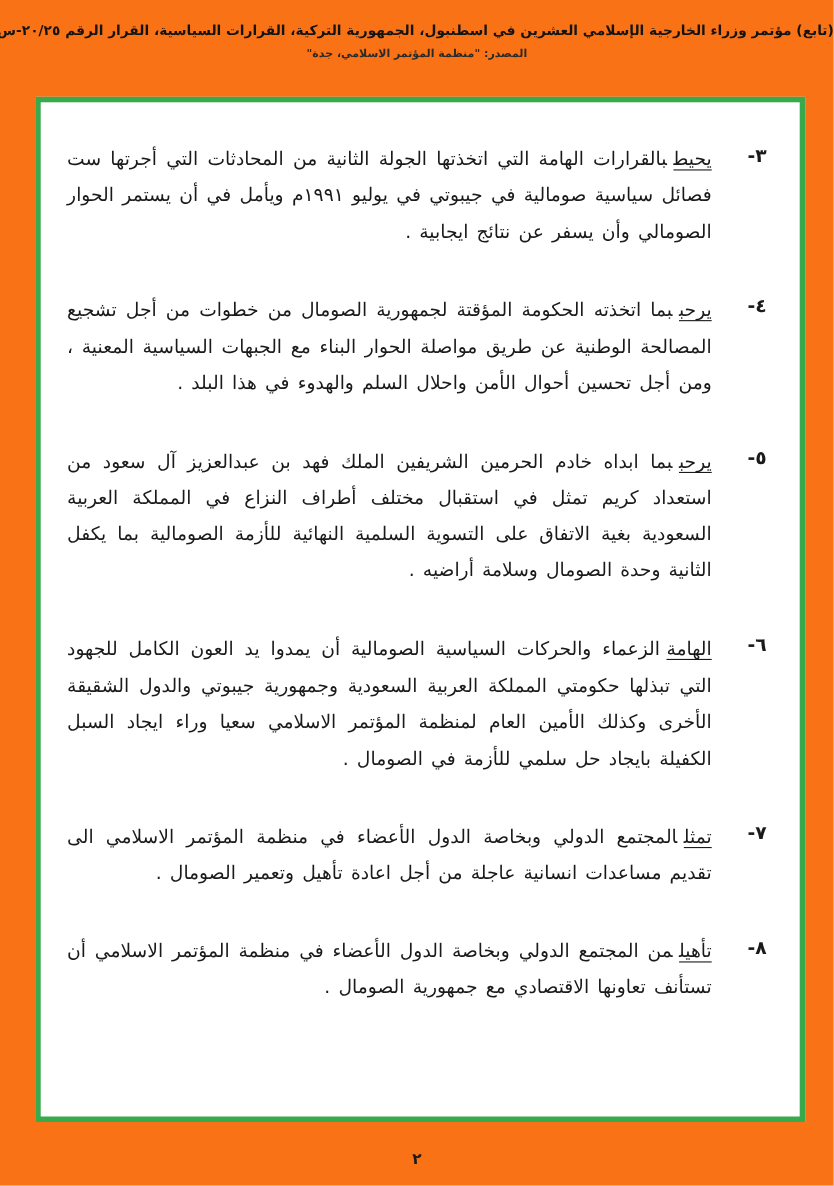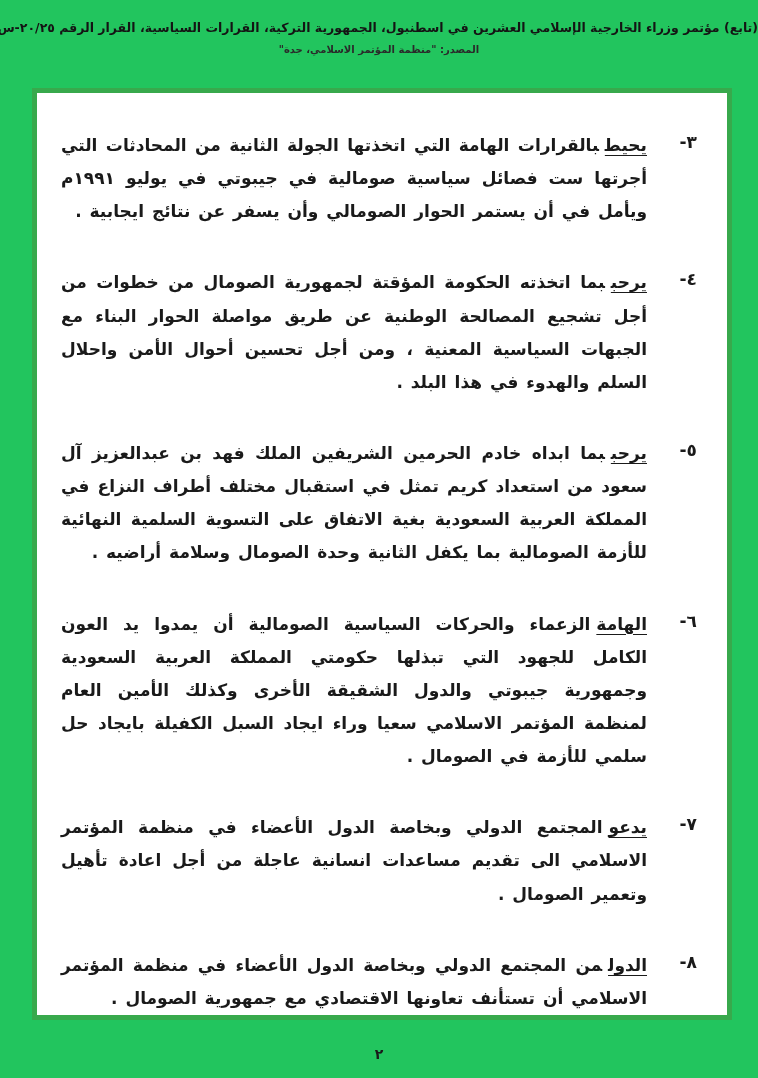--- a/index.html
+++ b/index.html
@@ -6,21 +6,21 @@
   html, body {
     width: 758px; height: 1078px;
     background: #ffffff;
     font-family: "DejaVu Sans", sans-serif;
     overflow: hidden;
   }
   .page {
     position: relative;
     width: 758px; height: 1078px;
     direction: rtl;
-    background: #22c55e;
+    background: #f97316;
   }
   .doc-header {
     padding-top: 20px;
     text-align: center;
   }
   .doc-header .title-line {
     font-size: 12.5px;
     font-weight: bold;
     color: #141414;
     white-space: nowrap;
@@ -51,21 +51,21 @@
     flex: 0 0 50px;
     width: 50px;
     font-size: 17px;
     font-weight: bold;
     color: #1a1a1a;
     padding-top: 3px;
   }
   .para-text {
     flex: 1;
     font-size: 17px;
-    font-weight: bold;
+    font-weight: normal;
     color: #1a1a1a;
     line-height: 1.95;
     text-align: justify;
     letter-spacing: 0.3px;
     word-spacing: 2px;
   }
   .lead {
     text-decoration: underline;
     text-underline-offset: 4px;
     margin-inline-end: 0.35em;
@@ -108,26 +108,26 @@
         <div class="para-text"><span class="lead">يرحب</span><span>بما ابداه خادم الحرمين الشريفين الملك فهد بن عبدالعزيز آل سعود من استعداد كريم تمثل في استقبال مختلف أطراف النزاع في المملكة العربية السعودية بغية الاتفاق على التسوية السلمية النهائية للأزمة الصومالية بما يكفل الثانية وحدة الصومال وسلامة أراضيه .</span></div>
       </div>
 
       <div class="para">
         <div class="para-num">٦-</div>
         <div class="para-text"><span class="lead">الهامة</span><span>الزعماء والحركات السياسية الصومالية أن يمدوا يد العون الكامل للجهود التي تبذلها حكومتي المملكة العربية السعودية وجمهورية جيبوتي والدول الشقيقة الأخرى وكذلك الأمين العام لمنظمة المؤتمر الاسلامي سعيا وراء ايجاد السبل الكفيلة بايجاد حل سلمي للأزمة في الصومال .</span></div>
       </div>
 
       <div class="para">
         <div class="para-num">٧-</div>
-        <div class="para-text"><span class="lead">يدعو</span><span>المجتمع الدولي وبخاصة الدول الأعضاء في منظمة المؤتمر الاسلامي الى تقديم مساعدات انسانية عاجلة من أجل اعادة تأهيل وتعمير الصومال .</span></div>
+        <div class="para-text"><span class="lead">تمثل</span><span>المجتمع الدولي وبخاصة الدول الأعضاء في منظمة المؤتمر الاسلامي الى تقديم مساعدات انسانية عاجلة من أجل اعادة تأهيل وتعمير الصومال .</span></div>
       </div>
 
       <div class="para">
         <div class="para-num">٨-</div>
-        <div class="para-text"><span class="lead">الدول</span><span>من المجتمع الدولي وبخاصة الدول الأعضاء في منظمة المؤتمر الاسلامي أن تستأنف تعاونها الاقتصادي مع جمهورية الصومال .</span></div>
+        <div class="para-text"><span class="lead">تأهيل</span><span>من المجتمع الدولي وبخاصة الدول الأعضاء في منظمة المؤتمر الاسلامي أن تستأنف تعاونها الاقتصادي مع جمهورية الصومال .</span></div>
       </div>
 
     </div>
   </div>
 
   <div class="page-number">٢</div>
 
 </div>
 
 </body></html>

